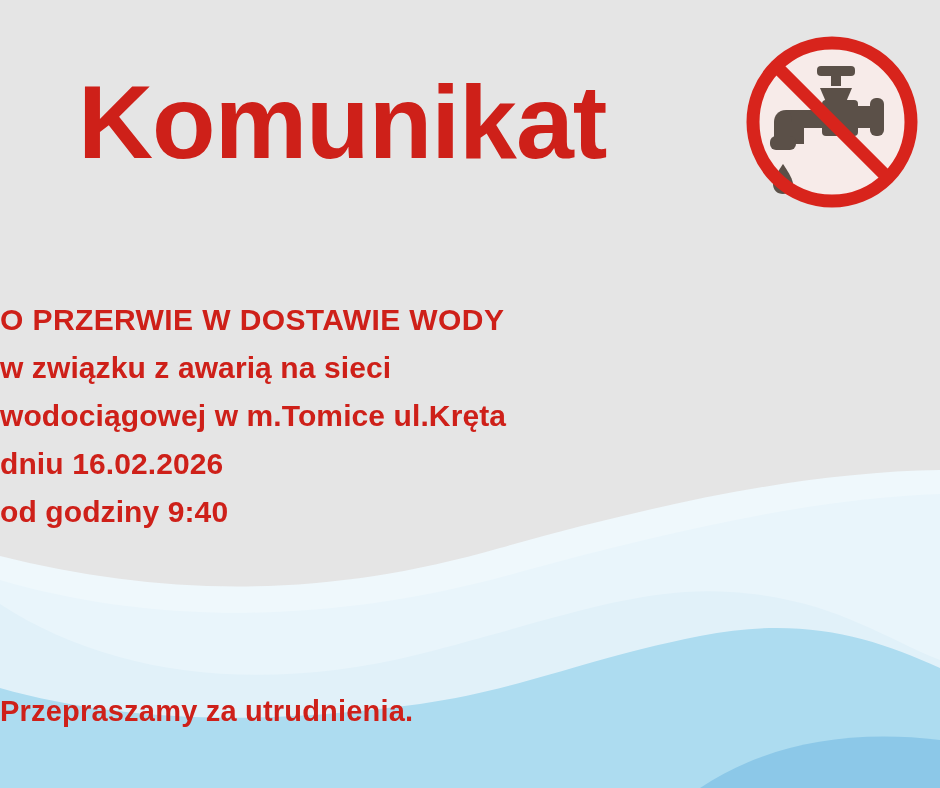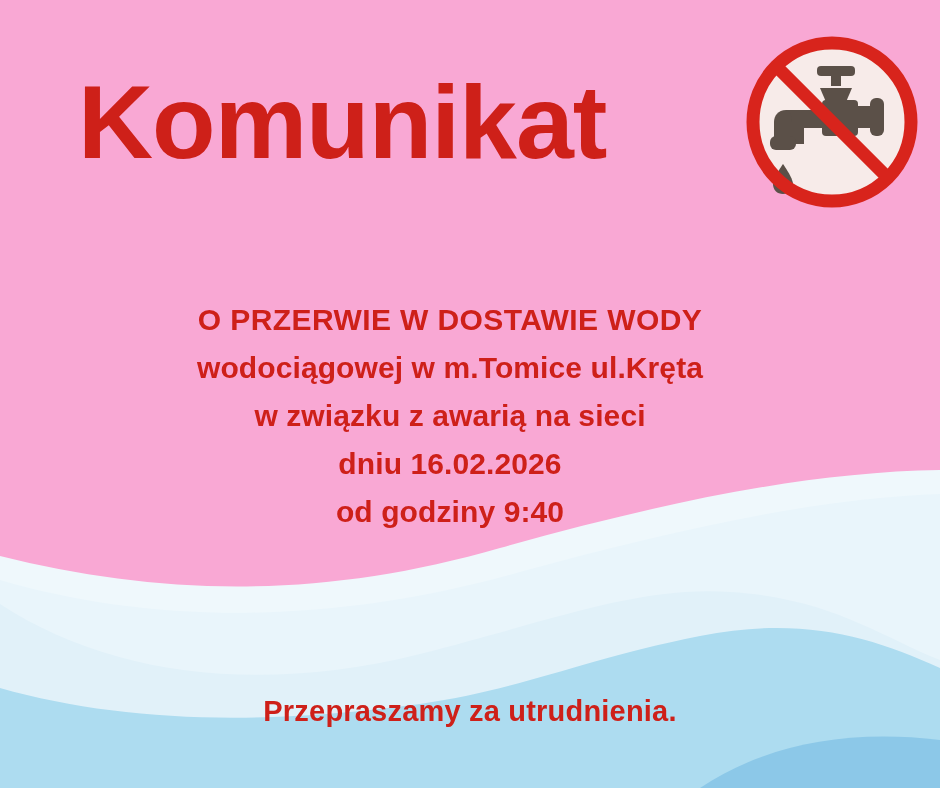--- a/index.html
+++ b/index.html
@@ -11,21 +11,21 @@
     height: 788px;
     background: #ffffff;
     font-family: "Liberation Sans", "DejaVu Sans", sans-serif;
     overflow: hidden;
   }
 
   .poster {
     position: relative;
     width: 940px;
     height: 788px;
-    background: #f9a8d4;
+    background: #e5e5e5;
     overflow: hidden;
   }
 
   
   .waves {
     position: absolute;
     left: 0;
     top: 0;
     width: 940px;
     height: 788px;
@@ -63,21 +63,20 @@
     height: 180px;
   }
 
   
   .message {
     position: absolute;
     left: 0;
     top: 296px;
     width: 900px;
     z-index: 2;
-    text-align: center;
   }
 
   .message-line {
     color: #ce2019;
     font-size: 30px;
     font-weight: 700;
     line-height: 48px;
     letter-spacing: 0.1px;
     white-space: nowrap;
   }
@@ -86,21 +85,20 @@
     letter-spacing: 0.4px;
   }
 
   
   .apology {
     position: absolute;
     left: 0;
     top: 692px;
     width: 940px;
     z-index: 2;
-    text-align: center;
   }
 
   .apology-text {
     color: #ce2019;
     font-size: 29px;
     font-weight: 700;
     line-height: 38px;
     letter-spacing: 0.2px;
     white-space: nowrap;
   }
@@ -156,22 +154,22 @@
       </g>
 
       <circle cx="90" cy="90" r="79" fill="none" stroke="#d8241c" stroke-width="13"></circle>
 
       <line x1="34" y1="34" x2="146" y2="146" stroke="#d8241c" stroke-width="13" stroke-linecap="butt"></line>
     </svg>
   </div>
 
   <div class="message">
     <div class="message-line headline">O PRZERWIE W DOSTAWIE WODY</div>
+    <div class="message-line">w związku z awarią na sieci</div>
     <div class="message-line">wodociągowej w m.Tomice ul.Kręta</div>
-    <div class="message-line">w związku z awarią na sieci</div>
     <div class="message-line">dniu 16.02.2026</div>
     <div class="message-line">od godziny 9:40</div>
   </div>
 
   <div class="apology">
     <div class="apology-text">Przepraszamy za utrudnienia.</div>
   </div>
 
 </div>
 

